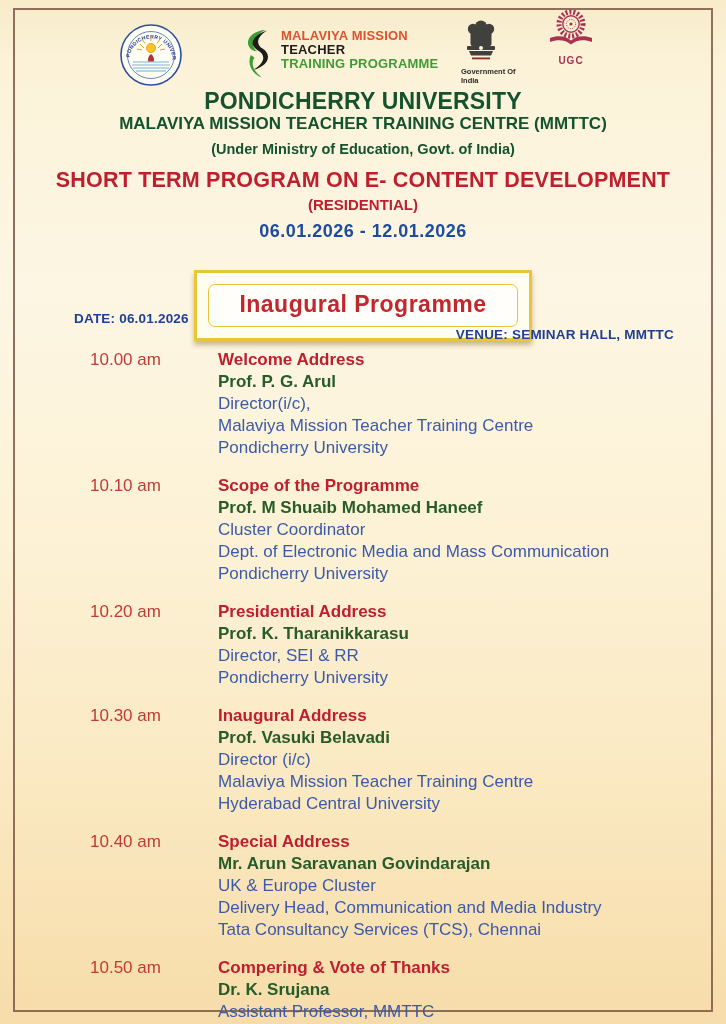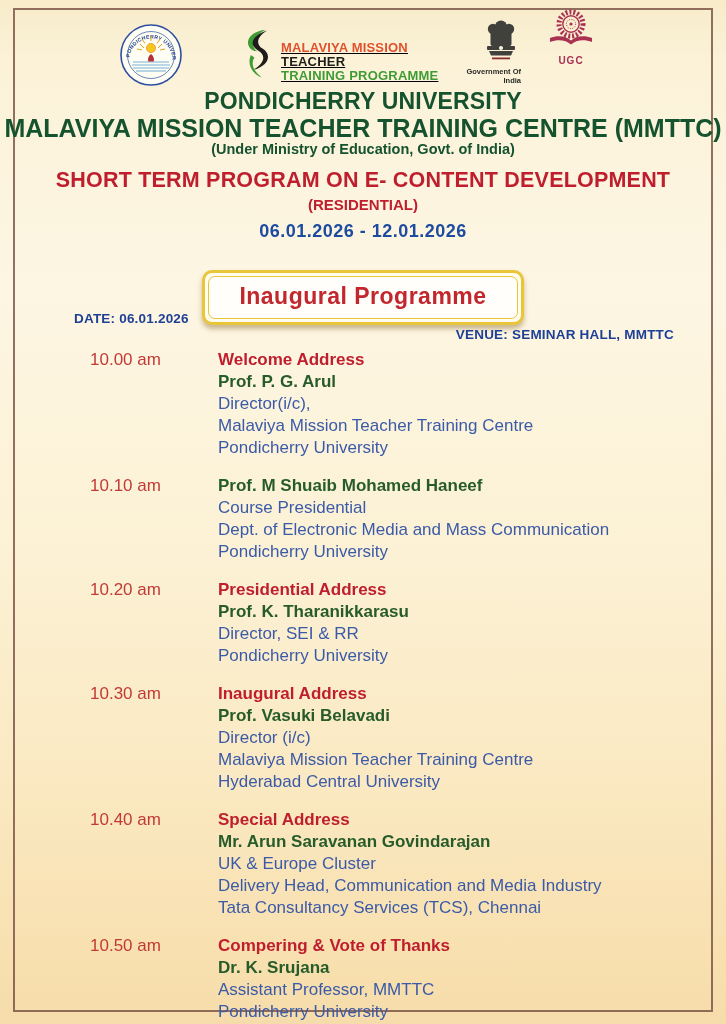--- a/index.html
+++ b/index.html
@@ -12,41 +12,41 @@
     position:relative; width:726px; height:1024px;
     background:linear-gradient(180deg,#f7ebc9 0%, #fbf2d8 6%, #fdf6e3 28%, #fcf1d4 55%, #fae8c0 78%, #f8dfae 95%, #f6dcab 100%);
   }
   .frame {
     position:absolute; left:13px; top:8px; right:13px; bottom:12px;
     border:2px solid rgba(126,88,72,0.85);
     pointer-events:none;
   }
   
   .pu-logo { position:absolute; left:120px; top:24px; }
-  .mmttp-logo { position:absolute; left:240px; top:29px; display:flex; align-items:flex-end; gap:5px;text-decoration:underline; }
+  .mmttp-logo { position:absolute; left:240px; top:29px; display:flex; align-items:flex-start; gap:5px; }
   .mmttp-text { display:flex; flex-direction:column; line-height:1.08; font-weight:bold; letter-spacing:0.2px; }
   .mmttp-l1 { color:#e0512e; font-size:13px; }
   .mmttp-l2 { color:#1e1d1b; font-size:13px; }
   .mmttp-l3 { color:#3f9c35; font-size:13px; }
-  .goi { position:absolute; left:461px; top:20px; width:60px; text-align:right; }
+  .goi { position:absolute; left:461px; top:20px; width:60px; text-align:left; }
   .goi-label { font-size:7.5px; font-weight:bold; color:#2a2926; margin-top:1px; }
   .ugc { position:absolute; left:546px; top:9px; width:50px; text-align:center; }
   .ugc-label { font-size:10px; font-weight:bold; color:#a93152; margin-top:0px; letter-spacing:1px; }
   
   .ctr { position:absolute; left:0; right:0; text-align:center; }
   .university   { top:88px;  font-size:23px; font-weight:bold; color:#15522e; letter-spacing:0.2px; }
-  .centre       { top:114px; font-size:25px; font-weight:bold; color:#15522e; }
+  .centre       { top:114px; font-size:17px; font-weight:bold; color:#15522e; }
   .ministry     { top:141px; font-size:14.5px; font-weight:bold; color:#15522e; }
   .program-title{ top:168px; font-size:21.5px; font-weight:bold; color:#be1e2d; letter-spacing:0.2px; }
   .residential  { top:196px; font-size:15px; font-weight:bold; color:#be1e2d;text-align:center; }
   .date-range   { top:221px; font-size:18px; font-weight:bold; color:#1d4b9f; letter-spacing:0.5px; }
   
   .banner-wrap { position:absolute; top:270px; left:0; right:0; display:flex; justify-content:center; }
   .banner-outer {
-    background:#fffdf0; border:3px solid #e9c53a; border-radius:10px; padding:3px;
+    background:#fffdf0; border:3px solid #e9c53a; border-radius:0; padding:11px;
     box-shadow:0 4px 5px rgba(140,105,45,0.45);
   }
   .banner-inner {
     border:1.5px solid #e9c53a; border-radius:7px; background:#fffefa;
     padding:6px 30px 8px 30px;
     font-size:23px; font-weight:bold; color:#c1272d; letter-spacing:0.5px;
   }
   .date-label  { position:absolute; left:74px;  top:311px; font-size:13.5px; font-weight:bold; color:#1e3f96; letter-spacing:0.2px; }
   .venue-label { position:absolute; right:52px; top:327px; font-size:13.5px; font-weight:bold; color:#1e3f96; letter-spacing:0.2px; }
   
@@ -168,22 +168,23 @@
         <div class="speaker">Prof. P. G. Arul</div>
         <div class="dline">Director(i/c),</div>
         <div class="dline">Malaviya Mission Teacher Training Centre</div>
         <div class="dline">Pondicherry University</div>
       </div>
     </div>
 
     <div class="item">
       <div class="time">10.10 am</div>
       <div class="details">
+        <div class="stitle">Scope of the Programme</div>
         <div class="speaker">Prof. M Shuaib Mohamed Haneef</div>
-        <div class="dline">Course Presidential</div>
+        <div class="dline">Cluster Coordinator</div>
         <div class="dline">Dept. of Electronic Media and Mass Communication</div>
         <div class="dline">Pondicherry University</div>
       </div>
     </div>
 
     <div class="item">
       <div class="time">10.20 am</div>
       <div class="details">
         <div class="stitle">Presidential Address</div>
         <div class="speaker">Prof. K. Tharanikkarasu</div>

